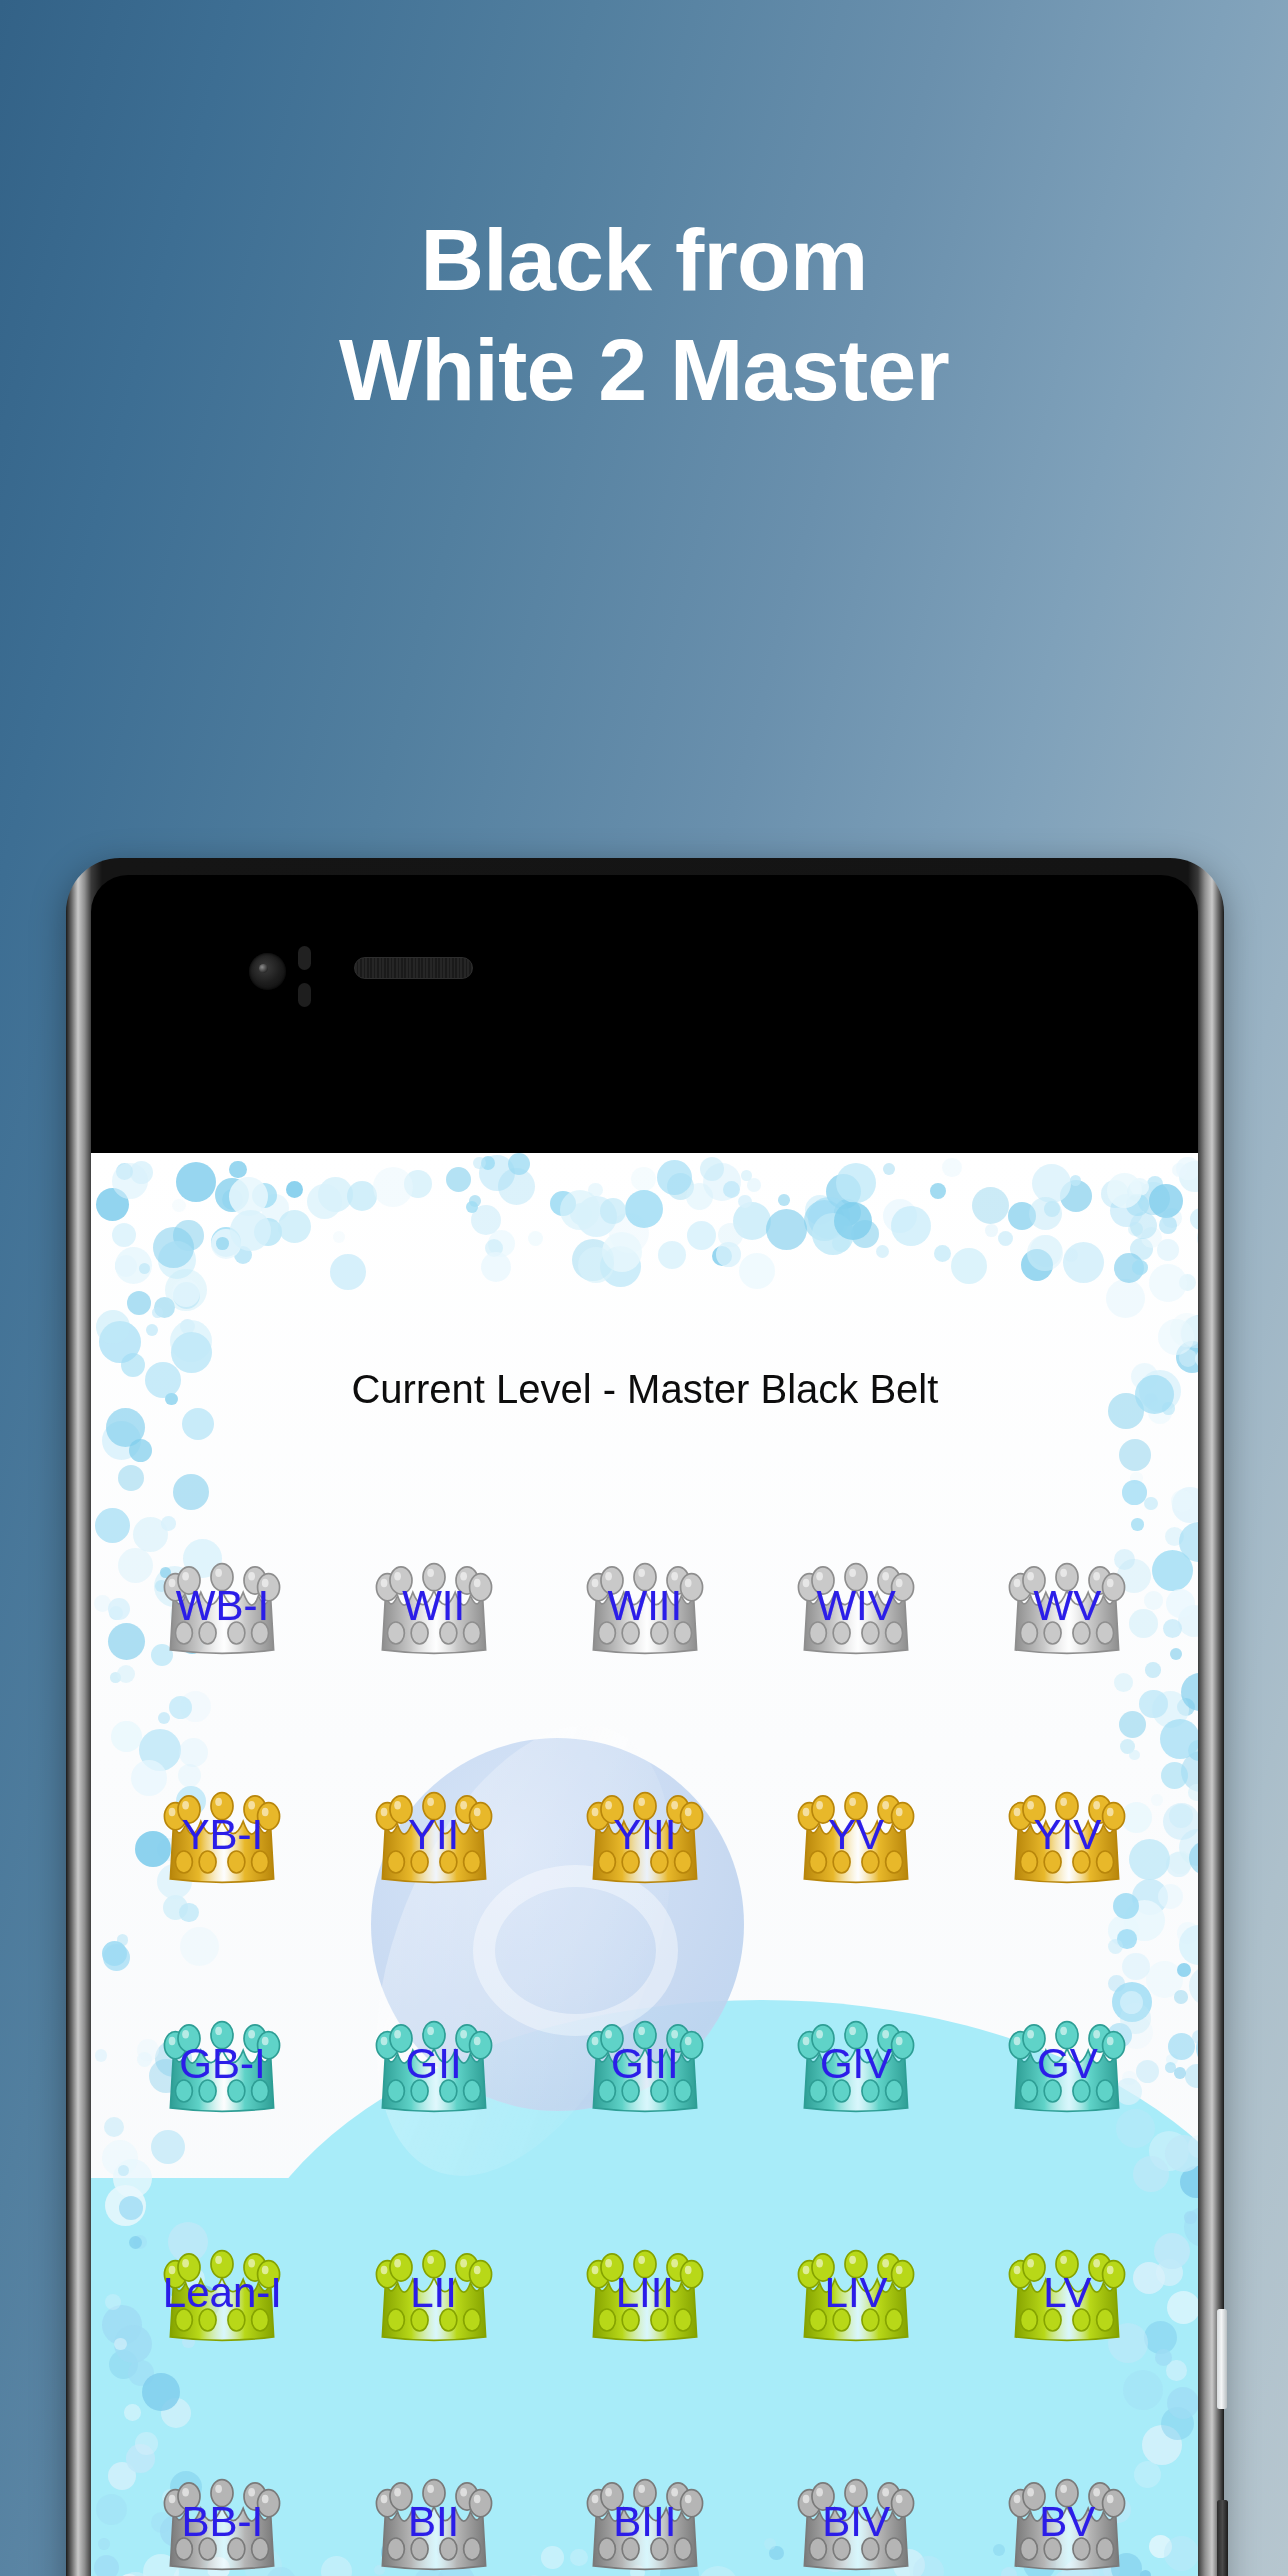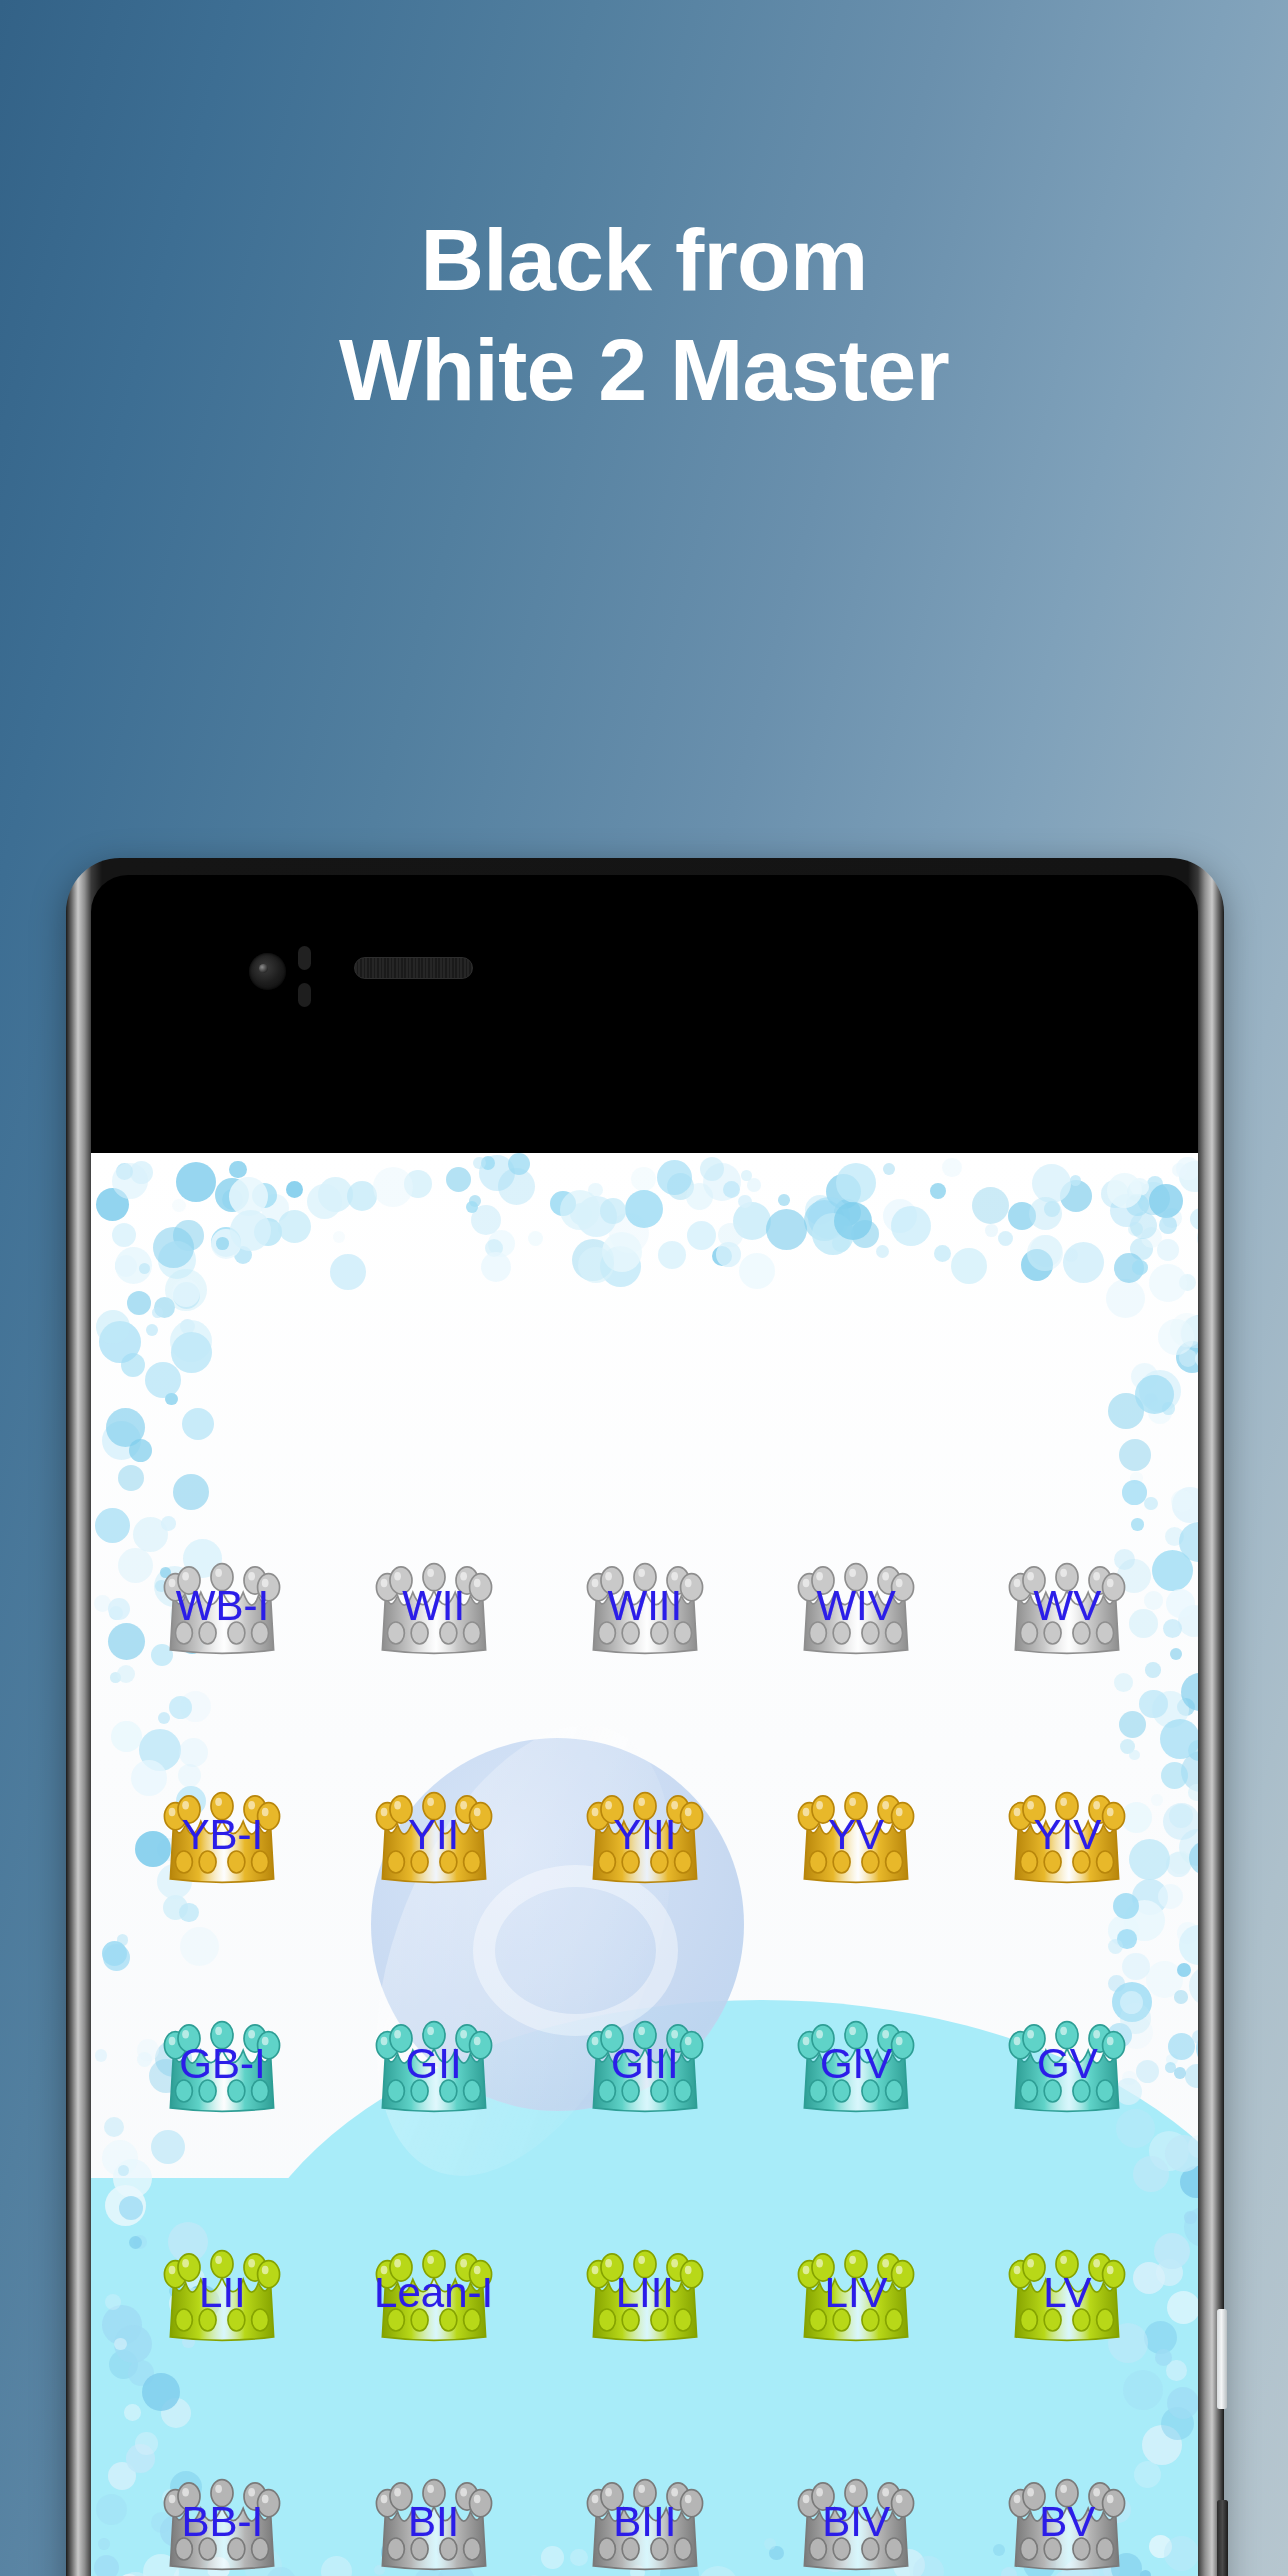--- a/index.html
+++ b/index.html
@@ -672,20 +672,21 @@
             <div class="bub" style="left: 673px; top: 1385px; width: 12px; height: 12px; background: rgb(191, 232, 248); opacity: 0.36;"></div>
             <div class="bub" style="left: 27px; top: 1012px; width: 10.8px; height: 10.8px; background: rgb(191, 232, 248); opacity: 0.68;"></div>
             <div class="bub" style="left: 375px; top: 48px; width: 11.8px; height: 11.8px; background: rgb(159, 220, 244); opacity: 0.81;"></div>
             <div class="bub" style="left: 1070px; top: 609px; width: 27px; height: 27px; background: rgb(159, 220, 244); opacity: 0.61;"></div>
             <div class="bub" style="left: 62px; top: 74px; width: 41px; height: 41px; background: rgb(127, 205, 236); opacity: 0.54;"></div>
             <div class="bub" style="left: 1016px; top: 20px; width: 35px; height: 35px; background: rgb(232, 247, 253); opacity: 0.8;"></div>
             <div class="bub" style="left: 1075px; top: 436px; width: 29px; height: 29px; background: rgb(232, 247, 253); opacity: 0.71;"></div>
           </div>
 
         <div class="content">
+          <div class="current-level">Current Level - Master Black Belt</div>
           <div class="grid" id="level-grid">
               <div class="grid-row">
                 <div class="cell">
                   <div class="crown"><svg width="127" height="119" viewBox="0 0 150 140">
                       <defs>
                         <linearGradient id="gc9c9c9" x1="0" y1="0" x2="1" y2="0">
                           <stop offset="0%" stop-color="#8e8e8e"></stop>
                           <stop offset="28%" stop-color="#c9c9c9"></stop>
                           <stop offset="52%" stop-color="#ffffff" stop-opacity="0.55"></stop>
                           <stop offset="72%" stop-color="#c9c9c9"></stop>
@@ -1142,21 +1143,21 @@
                       <ellipse cx="71" cy="35" rx="4" ry="5" fill="#ffffff" opacity="0.55"></ellipse>
                       <ellipse cx="114" cy="44" rx="13" ry="16" fill="#b8d818" stroke="#85a300" stroke-width="2"></ellipse>
                       <ellipse cx="110" cy="39" rx="4" ry="5" fill="#ffffff" opacity="0.55"></ellipse>
                       <ellipse cx="130" cy="52" rx="13" ry="16" fill="#b8d818" stroke="#85a300" stroke-width="2"></ellipse>
                       <ellipse cx="126" cy="47" rx="4" ry="5" fill="#ffffff" opacity="0.55"></ellipse>
                       <ellipse cx="30" cy="106" rx="10" ry="13" fill="#b8d818" stroke="#85a300" stroke-width="2"></ellipse>
                       <ellipse cx="58" cy="106" rx="10" ry="13" fill="#b8d818" stroke="#85a300" stroke-width="2"></ellipse>
                       <ellipse cx="92" cy="106" rx="10" ry="13" fill="#b8d818" stroke="#85a300" stroke-width="2"></ellipse>
                       <ellipse cx="120" cy="106" rx="10" ry="13" fill="#b8d818" stroke="#85a300" stroke-width="2"></ellipse>
                     </svg></div>
-                  <div class="cell-label">LII</div>
+                  <div class="cell-label">Lean-I</div>
                 </div>
                 <div class="cell">
                   <div class="crown"><svg width="127" height="119" viewBox="0 0 150 140">
                       <defs>
                         <linearGradient id="gb8d818" x1="0" y1="0" x2="1" y2="0">
                           <stop offset="0%" stop-color="#85a300"></stop>
                           <stop offset="28%" stop-color="#b8d818"></stop>
                           <stop offset="52%" stop-color="#ffffff" stop-opacity="0.55"></stop>
                           <stop offset="72%" stop-color="#b8d818"></stop>
                           <stop offset="100%" stop-color="#85a300"></stop>
@@ -1171,21 +1172,21 @@
                       <ellipse cx="71" cy="35" rx="4" ry="5" fill="#ffffff" opacity="0.55"></ellipse>
                       <ellipse cx="114" cy="44" rx="13" ry="16" fill="#b8d818" stroke="#85a300" stroke-width="2"></ellipse>
                       <ellipse cx="110" cy="39" rx="4" ry="5" fill="#ffffff" opacity="0.55"></ellipse>
                       <ellipse cx="130" cy="52" rx="13" ry="16" fill="#b8d818" stroke="#85a300" stroke-width="2"></ellipse>
                       <ellipse cx="126" cy="47" rx="4" ry="5" fill="#ffffff" opacity="0.55"></ellipse>
                       <ellipse cx="30" cy="106" rx="10" ry="13" fill="#b8d818" stroke="#85a300" stroke-width="2"></ellipse>
                       <ellipse cx="58" cy="106" rx="10" ry="13" fill="#b8d818" stroke="#85a300" stroke-width="2"></ellipse>
                       <ellipse cx="92" cy="106" rx="10" ry="13" fill="#b8d818" stroke="#85a300" stroke-width="2"></ellipse>
                       <ellipse cx="120" cy="106" rx="10" ry="13" fill="#b8d818" stroke="#85a300" stroke-width="2"></ellipse>
                     </svg></div>
-                  <div class="cell-label">Lean-I</div>
+                  <div class="cell-label">LII</div>
                 </div>
                 <div class="cell">
                   <div class="crown"><svg width="127" height="119" viewBox="0 0 150 140">
                       <defs>
                         <linearGradient id="gb8d818" x1="0" y1="0" x2="1" y2="0">
                           <stop offset="0%" stop-color="#85a300"></stop>
                           <stop offset="28%" stop-color="#b8d818"></stop>
                           <stop offset="52%" stop-color="#ffffff" stop-opacity="0.55"></stop>
                           <stop offset="72%" stop-color="#b8d818"></stop>
                           <stop offset="100%" stop-color="#85a300"></stop>

